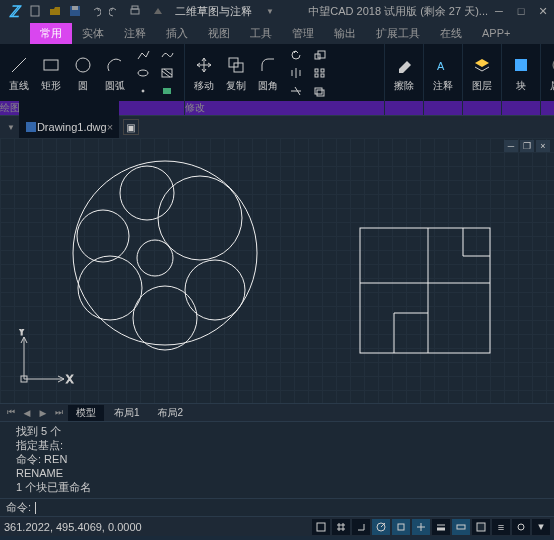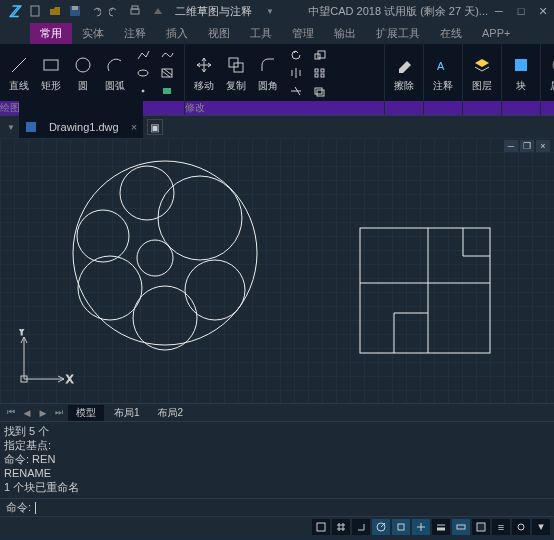--- a/index.html
+++ b/index.html
@@ -8,47 +8,47 @@
 .logo{width:20px;height:20px;color:#4ac0ff;font-size:16px;font-style:italic;font-weight:bold;display:flex;align-items:center;justify-content:center}
 .qat{display:flex;gap:6px;align-items:center}
 .qat-icon{width:14px;height:14px;display:flex;align-items:center;justify-content:center;opacity:.7}
 .appname{flex:0 0 auto;margin-left:8px;color:#888;font-size:11px;display:flex;align-items:center;gap:13px}
 .appname:before{content:"";width:0;height:0;border-left:4px solid transparent;border-right:4px solid transparent;border-bottom:6px solid #666}
 .title-center{flex:1;text-align:right;color:#aaa;font-size:11px}
 .winbtns{display:flex;gap:8px;align-items:center}
 .winbtn{width:14px;height:14px;display:flex;align-items:center;justify-content:center;color:#aaa}
 .tabbar{height:22px;background:#1e2936;display:flex;align-items:center;padding-left:30px}
 .tab{padding:3px 10px;color:#999;cursor:pointer}
-.tab.active{background:#701a75;color:#fff}
+.tab.active{background:#d946ef;color:#fff}
 .ribbon{height:72px;background:#0b1420;display:flex;border-bottom:1px solid #2a3a4a}
 .panel{display:flex;flex-direction:column;border-right:1px solid #1a2a3a}
 .panel-body{flex:1;display:flex;align-items:center;padding:2px 4px;gap:2px}
 .panel-label{height:14px;font-size:10px;color:#888;background:#4c1d95}
 .btn-lg{width:30px;display:flex;flex-direction:column;align-items:center;gap:2px;cursor:pointer}
 .btn-lg .ico{width:24px;height:24px;display:flex;align-items:center;justify-content:center}
 .btn-lg .lbl{font-size:10px;color:#ccc;white-space:nowrap}
 .btn-stack{display:flex;flex-direction:column;gap:2px}
 .btn-sm{width:22px;height:16px;display:flex;align-items:center;justify-content:center;cursor:pointer}
 svg{stroke:#ccc;fill:none;stroke-width:1}
 .doctabs{height:22px;background:#1e2936;display:flex;align-items:center;gap:4px;padding:0 6px}
-.doctab{display:flex;align-items:flex-end;gap:12px;padding:20px 6px;background:#0b1420}
+.doctab{display:flex;align-items:flex-end;gap:0;padding:20px 6px;background:#0b1420}
 .doctab .close{color:#888;cursor:pointer}
 .docnew{width:16px;height:16px;border:1px solid #444;display:flex;align-items:center;justify-content:center;cursor:pointer;font-size:10px}
 .canvas-wrap{position:relative;height:265px;background:#1c2834}
 .docbar{position:absolute;top:2px;right:4px;display:flex;gap:2px;z-index:3}
 .docbar div{width:14px;height:12px;background:#2a3a4a;display:flex;align-items:center;justify-content:center;font-size:9px;cursor:pointer}
 .grid{position:absolute;inset:0;background-image:linear-gradient(#222f3c 1px,transparent 1px),linear-gradient(90deg,#222f3c 1px,transparent 1px);background-size:14px 14px}
 .drawing{position:absolute;inset:0}
 .ucs{position:absolute;left:14px;bottom:14px;pointer-events:none}
 .viewtabs{height:18px;background:#1e2936;display:flex;align-items:center;gap:2px;padding:0 4px;border-top:1px solid #2a3a4a}
 .vtab-nav{width:14px;height:14px;display:flex;align-items:center;justify-content:center;font-size:9px;color:#888;cursor:pointer}
 .vtab{padding:1px 8px;font-size:10px;cursor:pointer}
 .vtab.active{background:#0b1420}
 .cmdwin{height:95px;background:#1c2834;border-top:1px solid #2a3a4a;display:flex;flex-direction:column}
-.cmdhist{flex:1;padding:2px 4px;font-size:11px;line-height:14px;color:#ccc;overflow:hidden}
+.cmdhist{flex:1;padding:2px 16px;font-size:11px;line-height:14px;color:#ccc;overflow:hidden}
 .cmdline{height:18px;border-top:1px solid #2a3a4a;display:flex;align-items:center;padding:0 6px;gap:4px}
 .cmdline input{flex:1;background:transparent;border:none;outline:none;color:#ccc;font-size:11px}
 .cursor{display:inline-block;width:1px;height:12px;background:#ccc;animation:blink 1s infinite}
 @keyframes blink{50%{opacity:0}}
 .statusbar{height:20px;background:#1e2936;display:flex;align-items:center;padding:0 4px;gap:6px;border-top:1px solid #2a3a4a}
 .coords{font-size:11px;color:#ccc}
 .status-btns{margin-left:auto;display:flex;gap:2px}
 .sbtn{width:18px;height:16px;display:flex;align-items:center;justify-content:center;background:#0b1420;cursor:pointer}
 .sbtn.on{background:#1a4a6a}
 .arrow{font-size:8px;color:#888;margin-left:1px}
@@ -406,20 +406,21 @@
     <div>1 个块已重命名</div>
   </div>
   <div class="cmdline">
     <span>命令:</span>
     <span class="cursor"></span>
     <input style="">
   </div>
 </div>
 
 <div class="statusbar">
+  <div class="coords">361.2022, 495.4069, 0.0000</div>
   <div class="status-btns">
     <div class="sbtn">
         <svg width="12" height="12">
           <rect x="2" y="2" width="8" height="8"></rect>
         </svg>
       </div>
     <div class="sbtn">
         <svg width="12" height="12">
           <path d="M2 4h8M2 8h8M4 2v8M8 2v8"></path>
         </svg>

